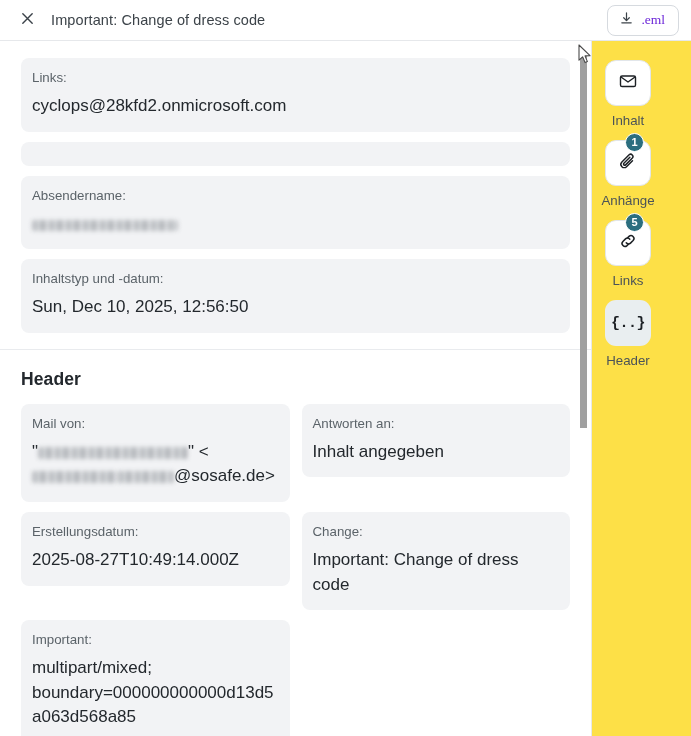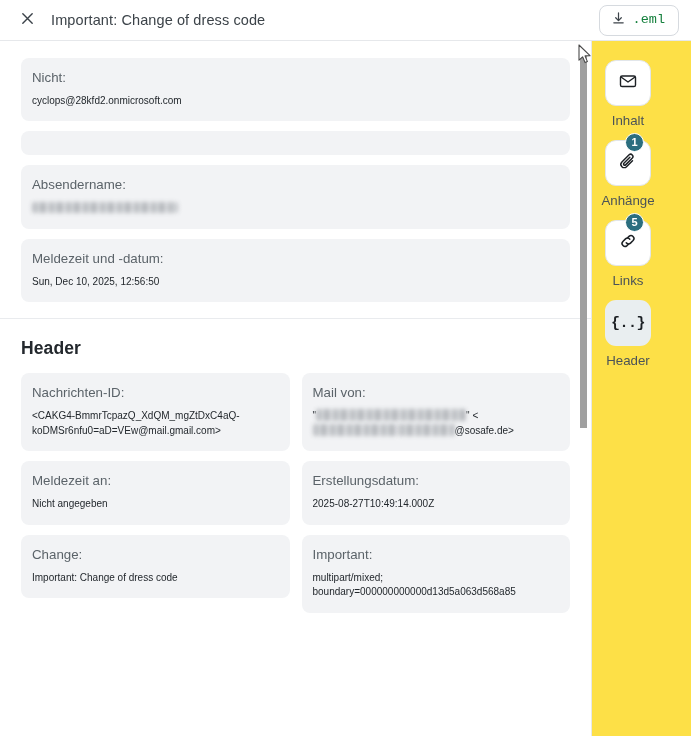--- a/index.html
+++ b/index.html
@@ -48,23 +48,23 @@
   .eml-btn {
     display: flex;
     align-items: center;
     gap: 7px;
     height: 31px;
     padding: 0 13px 0 11px;
     border: 1px solid #d6dadf;
     border-radius: 8px;
     background: #ffffff;
     font-size: 13.5px;
-    color: #15803d;
+    color: #6d28d9;
     cursor: pointer;
-    font-family: Liberation Mono, monospace;
+    font-family: Liberation Serif, serif;
   }
   .eml-btn .lbl { line-height: 1; position: relative; top: 0px; }
 
   
   .body {
     flex: 1 1 auto;
     display: flex;
     min-height: 0;
     position: relative;
   }
@@ -104,21 +104,21 @@
     margin-bottom: 10px;
   }
   .card:last-child { margin-bottom: 0; }
   .card-label {
     font-size: 13.3px;
     color: #5b6369;
     margin-bottom: 4px;
     line-height: 1.35;
   }
   .card-value {
-    font-size: 10px;
+    font-size: 17px;
     color: #23282d;
     line-height: 1.45;
     word-break: break-word;
     margin-top: 7px;
   }
 
   .grid2 {
     display: grid;
     grid-template-columns: 1fr 1fr;
     gap: 10px 12px;
@@ -261,64 +261,58 @@
   </div>
 
   <div class="body">
 
     <div class="main">
       <div class="main-inner">
 
         <div class="section">
 
           <div class="card">
-            <div class="card-label">Nicht:</div>
+            <div class="card-label">Links:</div>
             <div class="card-value">cyclops@28kfd2.onmicrosoft.com</div>
           </div>
 
           <div class="card">
           </div>
 
           <div class="card">
             <div class="card-label">Absendername:</div>
             <div class="card-value"><span class="redact" style="width:146px"></span></div>
           </div>
 
           <div class="card">
-            <div class="card-label">Meldezeit und -datum:</div>
+            <div class="card-label">Inhaltstyp und -datum:</div>
             <div class="card-value">Sun, Dec 10, 2025, 12:56:50</div>
           </div>
 
         </div>
 
         <div class="divider"></div>
 
         <div class="section lower">
           <h2 class="section-title">Header</h2>
 
           <div class="grid2">
 
-            <div class="grid-cell">
-              <div class="card">
-                <div class="card-label">Nachrichten-ID:</div>
-                <div class="card-value">&lt;CAKG4-BmmrTcpazQ_XdQM_mgZtDxC4aQ-koDMSr6nfu0=aD=VEw@mail.gmail.com&gt;</div>
-              </div>
-            </div>
 
             <div class="grid-cell">
               <div class="card">
                 <div class="card-label">Mail von:</div>
                 <div class="card-value">"<span class="redact tall" style="width:150px"></span>" &lt;<span class="redact tall" style="width:86px"></span><span class="redact tall" style="width:56px"></span>@sosafe.de&gt;</div>
               </div>
             </div>
 
             <div class="grid-cell">
               <div class="card">
-                <div class="card-label">Meldezeit an:</div>
-                <div class="card-value">Nicht angegeben</div>
+                <div class="card-label">Antworten an:</div>
+                <div class="card-value">Inhalt angegeben</div>
               </div>
             </div>
 
             <div class="grid-cell">
               <div class="card">
                 <div class="card-label">Erstellungsdatum:</div>
                 <div class="card-value">2025-08-27T10:49:14.000Z</div>
               </div>
             </div>
 

